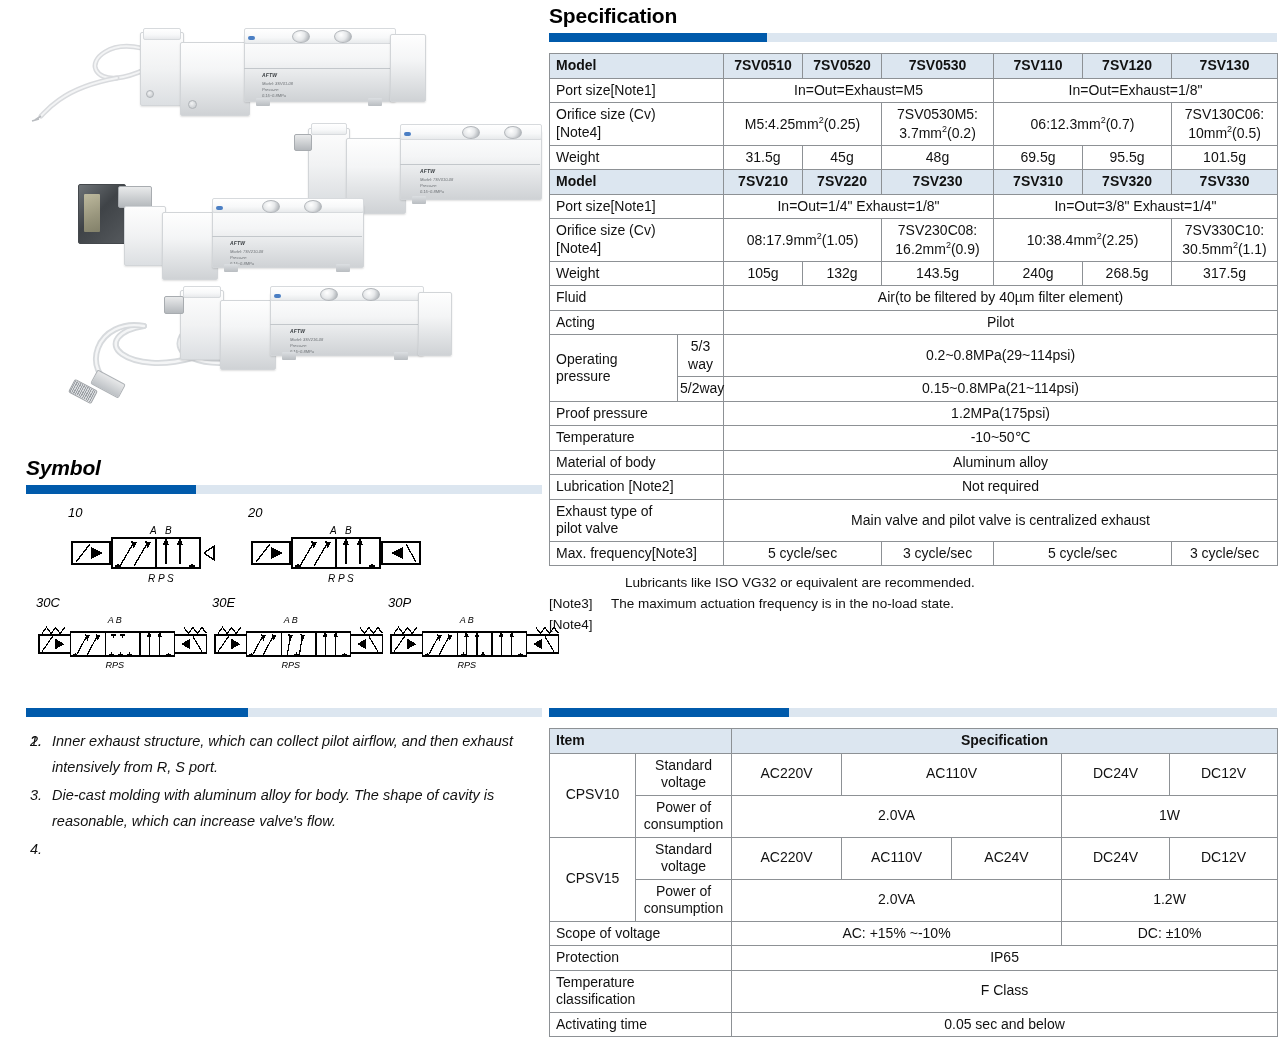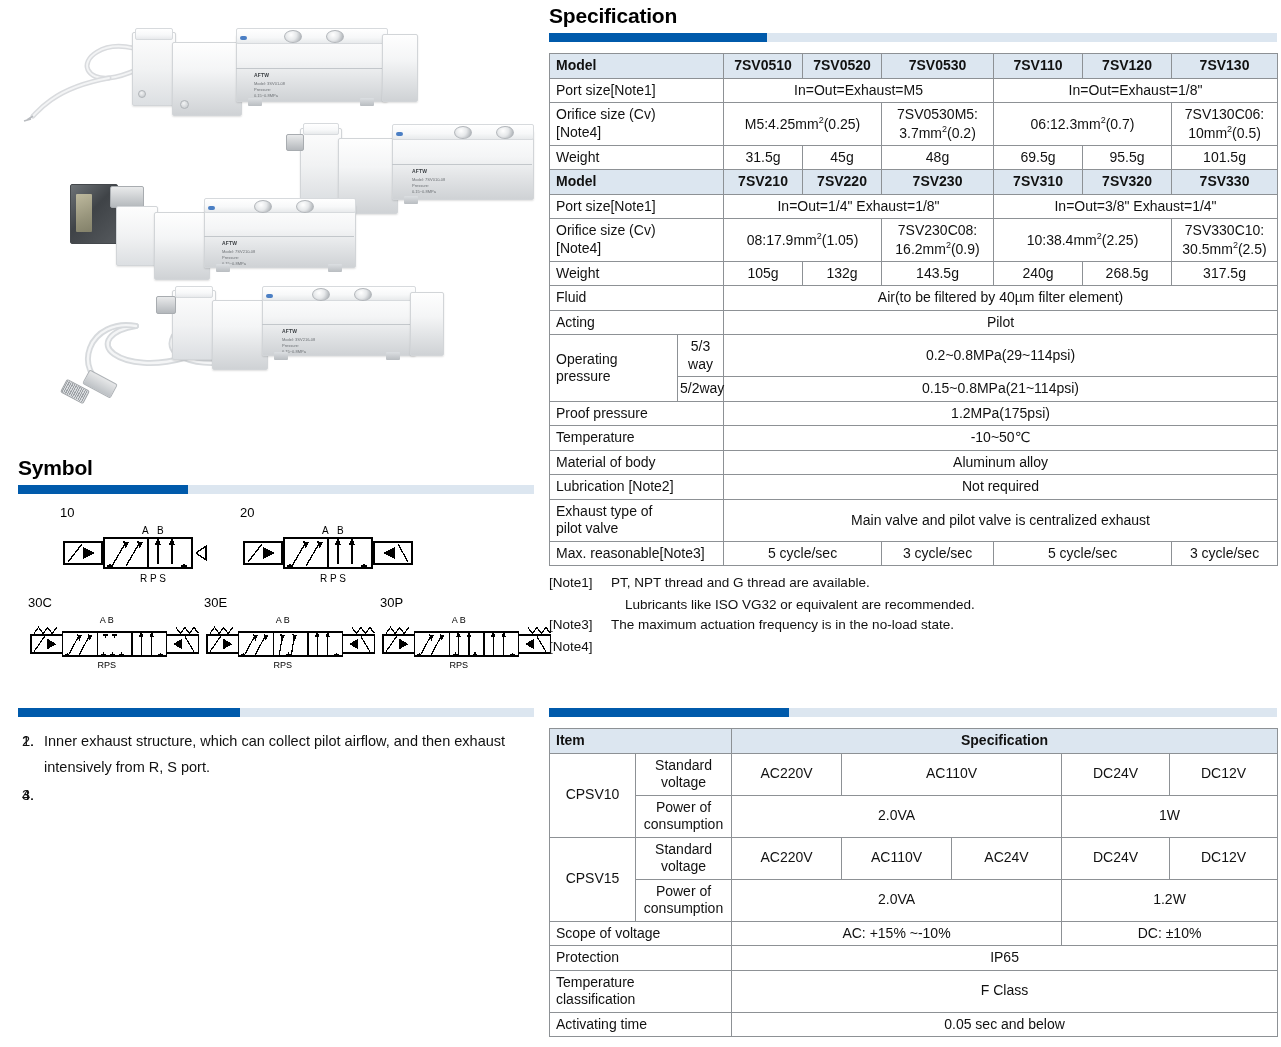--- a/index.html
+++ b/index.html
@@ -6,21 +6,21 @@
   body{
     width:1281px;height:1047px;
     background:#ffffff;
     font-family:"Liberation Sans","DejaVu Sans",sans-serif;
     color:#1a1a1a;
     overflow:hidden;
   }
   .page{position:relative;width:1281px;height:1047px;}
 
   
-  .col-left{position:absolute;left:4px;top:0;width:545px;height:738px;}
+  .col-left{position:absolute;left:12px;top:0;width:545px;height:738px;font-style:italic;}
   .col-right{position:absolute;left:545px;top:0;width:736px;height:1047px;}
 
   
   .sec-head{font-size:21px;font-weight:bold;letter-spacing:-0.2px;color:#000;margin:0 0 5px 0;}
   .sec-bar{height:9px;width:100%;background:#dce6f0;position:relative;margin-bottom:11px;}
   .sec-bar i{position:absolute;left:0;top:0;height:9px;width:38%;background:#005aab;display:block;}
   .sec-bar.w30 i{width:30%;}
   .sec-bar.w33 i{width:33%;}
   .sec-bar.w43 i{width:43%;}
 
@@ -427,20 +427,21 @@
       <ul class="feat-list">
         <li>
           <span class="num">1.</span>
         </li>
         <li>
           <span class="num">2.</span>
           <span>Inner exhaust structure, which can collect pilot airflow, and then exhaust intensively from R, S port.</span>
         </li>
         <li>
           <span class="num">3.</span>
+          <span>Die-cast molding with aluminum alloy for body. The shape of cavity is reasonable, which can increase valve's flow.</span>
         </li>
         <li>
           <span class="num">4.</span>
         </li>
       </ul>
     </div>
   </div>
 
   <div class="col-right">
 
@@ -531,21 +532,21 @@
             </td>
             <td class="small">
               <div>7SV230C08:</div>
               <div><span>16.2mm</span><sup>2</sup><span>(0.9)</span></div>
             </td>
             <td colspan="2" class="small">
               <span>10:38.4mm</span><sup>2</sup><span>(2.25)</span>
             </td>
             <td class="small">
               <div>7SV330C10:</div>
-              <div><span>30.5mm</span><sup>2</sup><span>(2.5)</span></div>
+              <div><span>30.5mm</span><sup>2</sup><span>(1.1)</span></div>
             </td>
           </tr>
           <tr>
             <td colspan="2" class="lbl">Weight</td>
             <td>105g</td>
             <td>132g</td>
             <td>143.5g</td>
             <td>240g</td>
             <td>268.5g</td>
             <td>317.5g</td>
@@ -588,34 +589,30 @@
             <td colspan="6">Not required</td>
           </tr>
           <tr>
             <td colspan="2" class="lbl">
               <div>Exhaust type of</div>
               <div>pilot valve</div>
             </td>
             <td colspan="6">Main valve and pilot valve is centralized exhaust</td>
           </tr>
           <tr>
-            <td colspan="2" class="lbl small">Max. reasonable[Note3]</td>
+            <td colspan="2" class="lbl small">Max. frequency[Note3]</td>
             <td colspan="2">5 cycle/sec</td>
             <td>3 cycle/sec</td>
             <td colspan="2">5 cycle/sec</td>
             <td>3 cycle/sec</td>
           </tr>
         </tbody>
       </table>
 
       <div class="notes">
-        <div class="note">
-          <span class="tag">[Note1]</span>
-          <span>PT, NPT thread and G thread are available.</span>
-        </div>
         <div class="cont">
           <span style="display:inline-block;width:14px"></span><span>Lubricants like ISO VG32 or equivalent are recommended.</span>
         </div>
         <div class="note">
           <span class="tag">[Note3]</span>
           <span>The maximum actuation frequency is in the no-load state.</span>
         </div>
         <div class="note" style="padding-left:58px">
           <span class="tag">[Note4]</span>
         </div>

